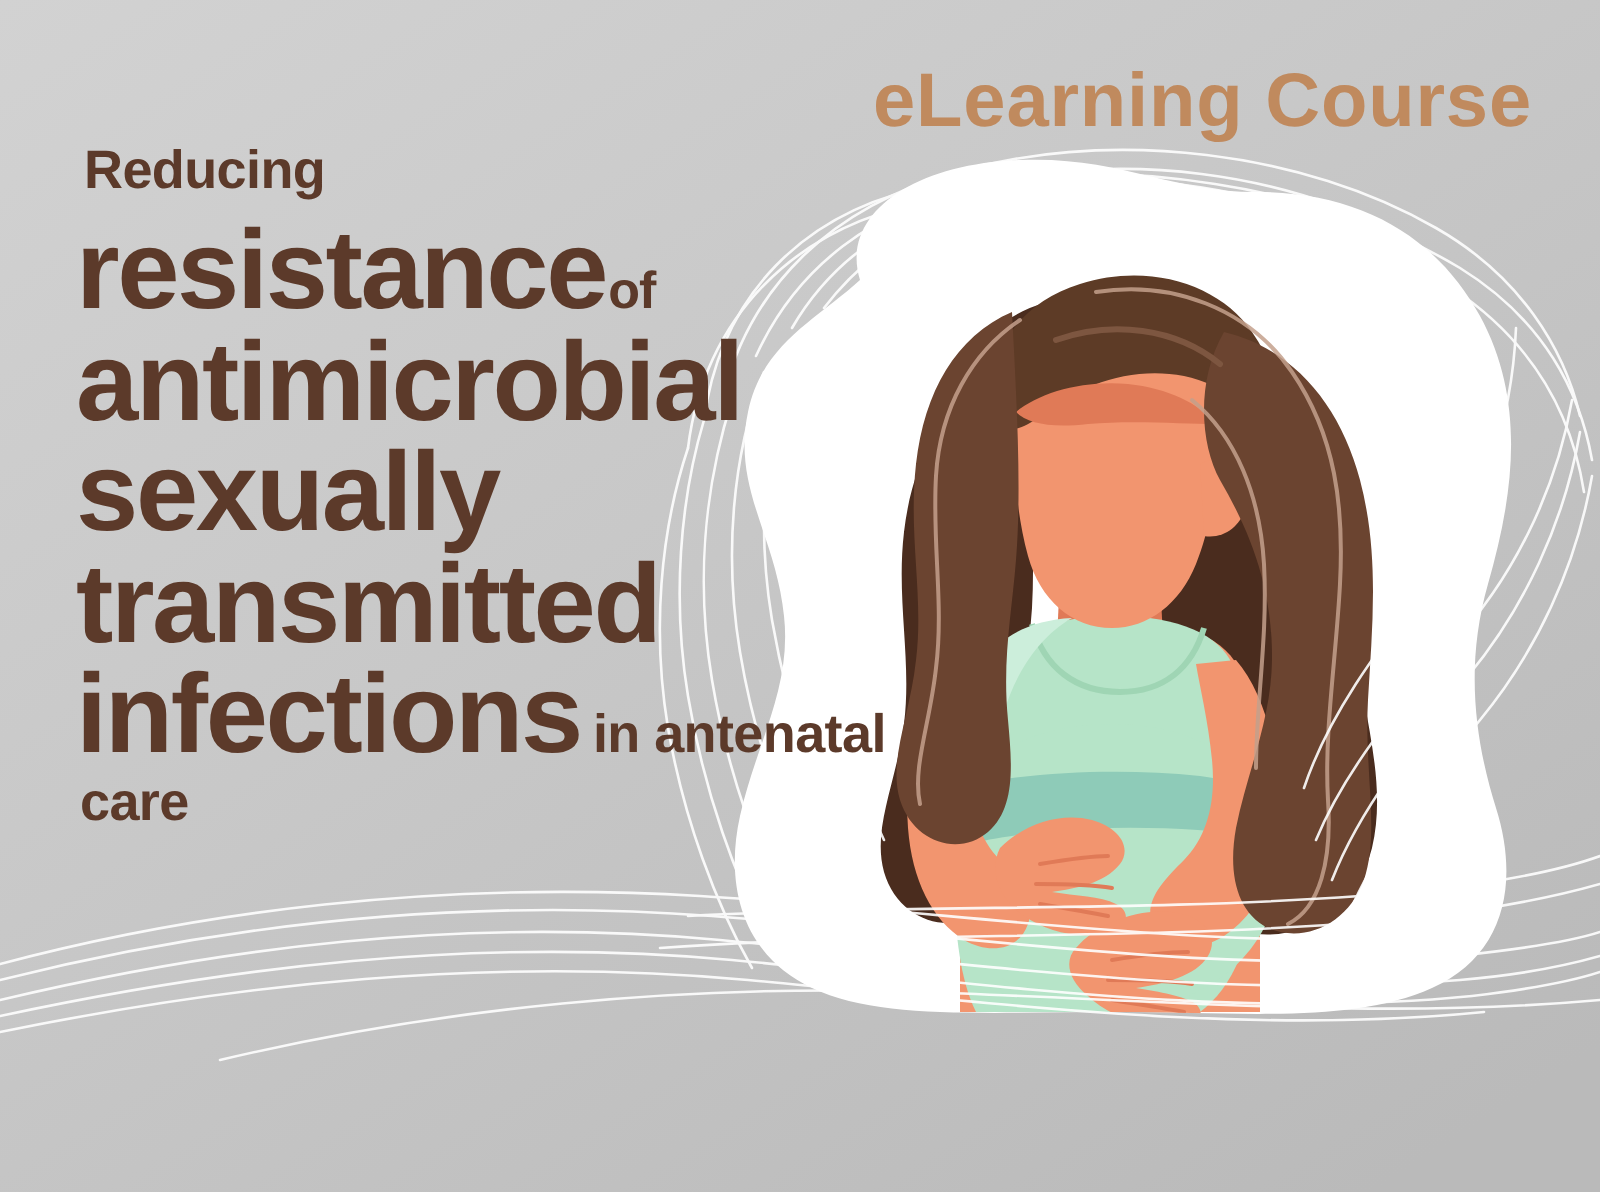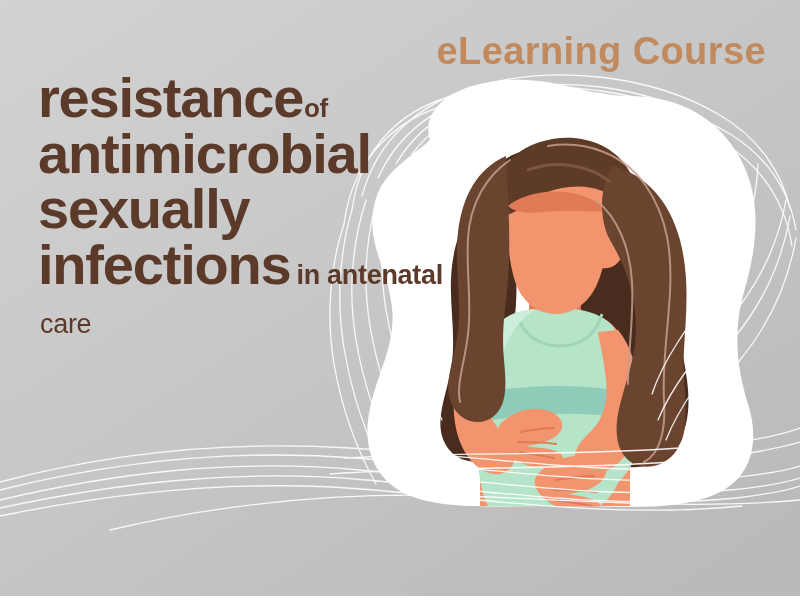--- a/index.html
+++ b/index.html
@@ -62,23 +62,23 @@
   }
   .hl-tail {
     font-size: 27px;
     letter-spacing: -0.3px;
     margin-left: 6px;
     text-align: right;
   }
   .last-word {
     display: block;
     font-size: 27px;
-    font-weight: 400;
+    font-weight: 700;
     letter-spacing: -0.3px;
-    margin-top: 22px;
+    margin-top: 6px;
     margin-left: 2px;
   }
 
   
   #course-label {
     position: absolute;
     right: 34px;
     top: 30px;
     z-index: 45;
     font-size: 38px;
@@ -345,24 +345,26 @@
       <path d="M 110 530 C 220 504, 340 492, 460 496 C 580 500, 690 510, 800 500"></path>
       <path d="M 330 474 C 440 466, 560 470, 670 462 C 730 458, 772 450, 800 442"></path>
       <path d="M 344 458 C 456 452, 570 456, 680 448 C 738 444, 778 436, 800 428"></path>
     </g>
   </svg>
 
   <div id="course-label" style="color:#c08a5e;">eLearning Course</div>
 
   <div id="text-block">
 
+    <div class="eyebrow" style="color:#5c3a2a;">Reducing</div>
 
     <h1 class="headline" style="color:#5c3a2a;">
       <span class="hl-line"><span>resistance</span><span class="hl-small">of</span></span>
       <span class="hl-line">antimicrobial</span>
       <span class="hl-line">sexually</span>
+      <span class="hl-line">transmitted</span>
       <span class="hl-line"><span>infections</span><span class="hl-tail">in antenatal</span></span>
       <span class="last-word">care</span>
     </h1>
 
   </div>
 
 </div>
 
 </body></html>

